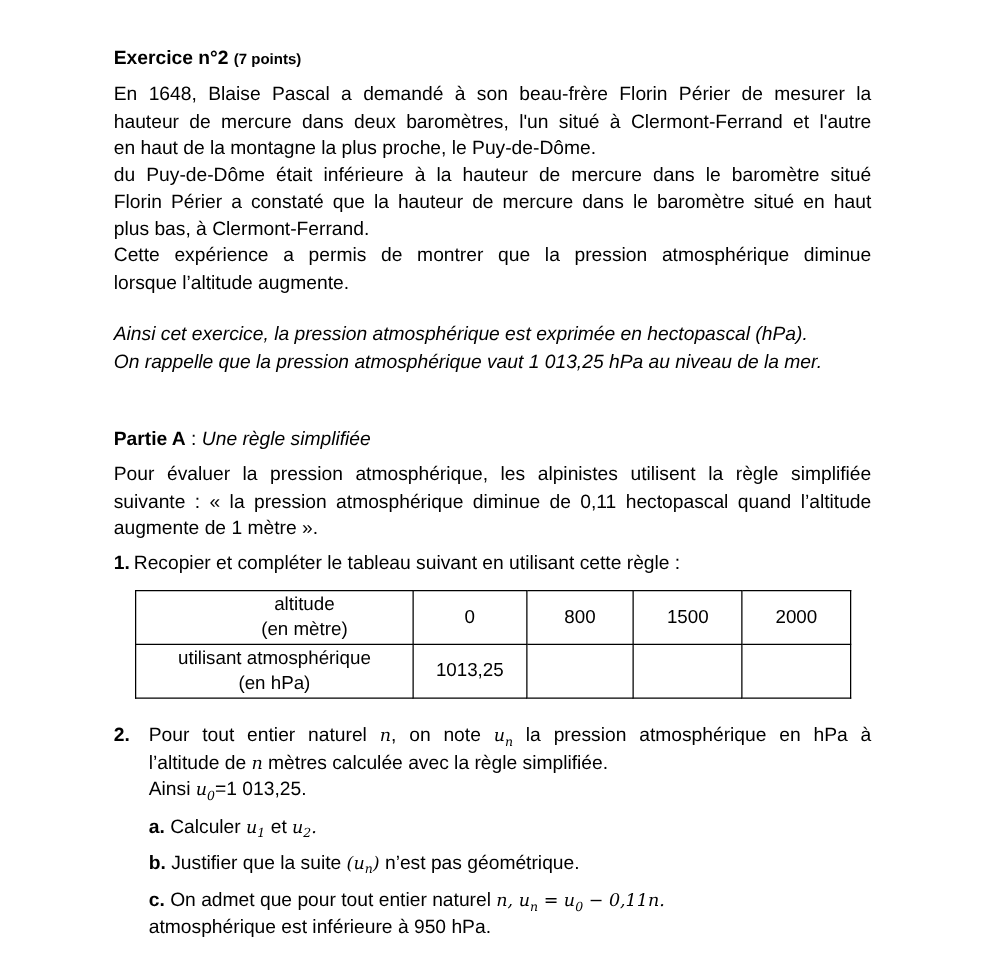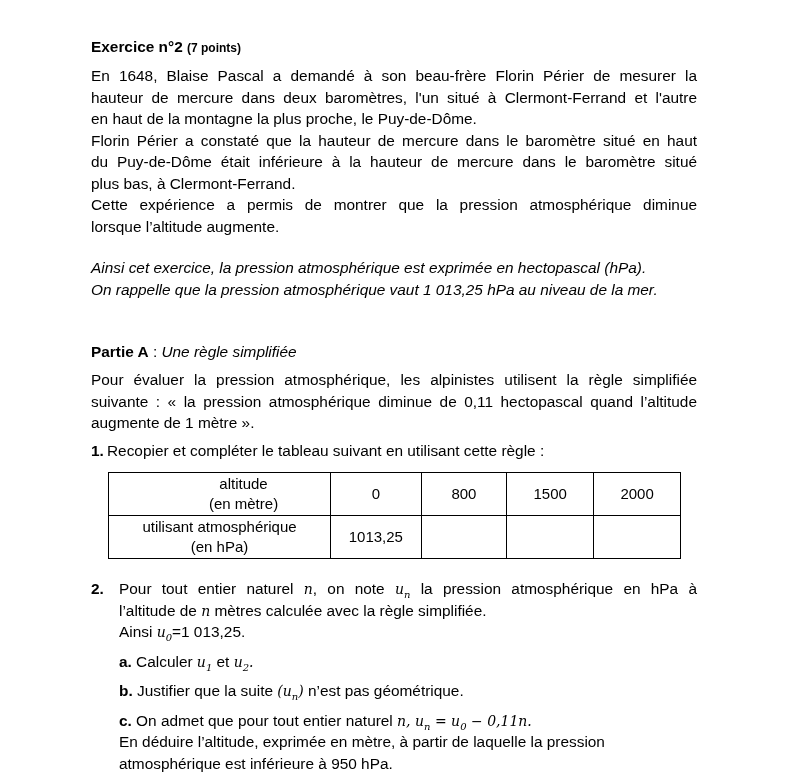--- a/index.html
+++ b/index.html
@@ -27,22 +27,22 @@
 
   <div class="title">
     <span>Exercice n°2</span>
     <span class="pts">(7 points)</span>
   </div>
 
   <div class="para" style="top:65px;">
     <span class="line">En 1648, Blaise Pascal a demandé à son beau-frère Florin Périer de mesurer la</span>
     <span class="line">hauteur de mercure dans deux baromètres, l'un situé à Clermont-Ferrand et l'autre</span>
     <span class="line last">en haut de la montagne la plus proche, le Puy-de-Dôme.</span>
+    <span class="line">du Puy-de-Dôme était inférieure à la hauteur de mercure dans le baromètre situé</span>
     <span class="line">Florin Périer a constaté que la hauteur de mercure dans le baromètre situé en haut</span>
-    <span class="line">du Puy-de-Dôme était inférieure à la hauteur de mercure dans le baromètre situé</span>
     <span class="line last">plus bas, à Clermont-Ferrand.</span>
     <span class="line">Cette expérience a permis de montrer que la pression atmosphérique diminue</span>
     <span class="line last">lorsque l’altitude augmente.</span>
   </div>
 
   <div class="para it" style="top:257px;">
     <span class="line last">Ainsi cet exercice, la pression atmosphérique est exprimée en hectopascal (hPa).</span>
     <span class="line last">On rappelle que la pression atmosphérique vaut 1 013,25 hPa au niveau de la mer.</span>
   </div>
 
@@ -91,18 +91,17 @@
     <div style="position:absolute; left:28px; width:578px;">
       <span class="line"><span>Pour tout entier naturel </span><span class="math">n</span><span>, on note </span><span class="math"><span>u</span><sub>n</sub></span><span> la pression atmosphérique en hPa à</span></span>
       <span class="line last"><span>l’altitude de </span><span class="math">n</span><span> mètres calculée avec la règle simplifiée.</span></span>
       <span class="line last"><span>Ainsi </span><span class="math">u<sub>0</sub></span><span>=1 013,25.</span></span>
 
       <span class="line last" style="margin-top:8px;"><span class="b">a.</span><span> Calculer </span><span class="math">u<sub>1</sub></span><span> et </span><span class="math">u<sub>2</sub>.</span></span>
 
       <span class="line last" style="margin-top:8px;"><span class="b">b.</span><span> Justifier que la suite </span><span class="math">(u<sub>n</sub>)</span><span> n’est pas géométrique.</span></span>
 
       <span class="line last" style="margin-top:8px;"><span class="b">c.</span><span> On admet que pour tout entier naturel </span><span class="math">n, u<sub>n</sub> = u<sub>0</sub> − 0,11n.</span></span>
-      <span class="line last" style="padding-left:0;">En déduire l’altitude, exprimée en mètre, à partir de laquelle la pression</span>
       <span class="line last">atmosphérique est inférieure à 950 hPa.</span>
     </div>
   </div>
 
 </div>
 
 </body></html>

